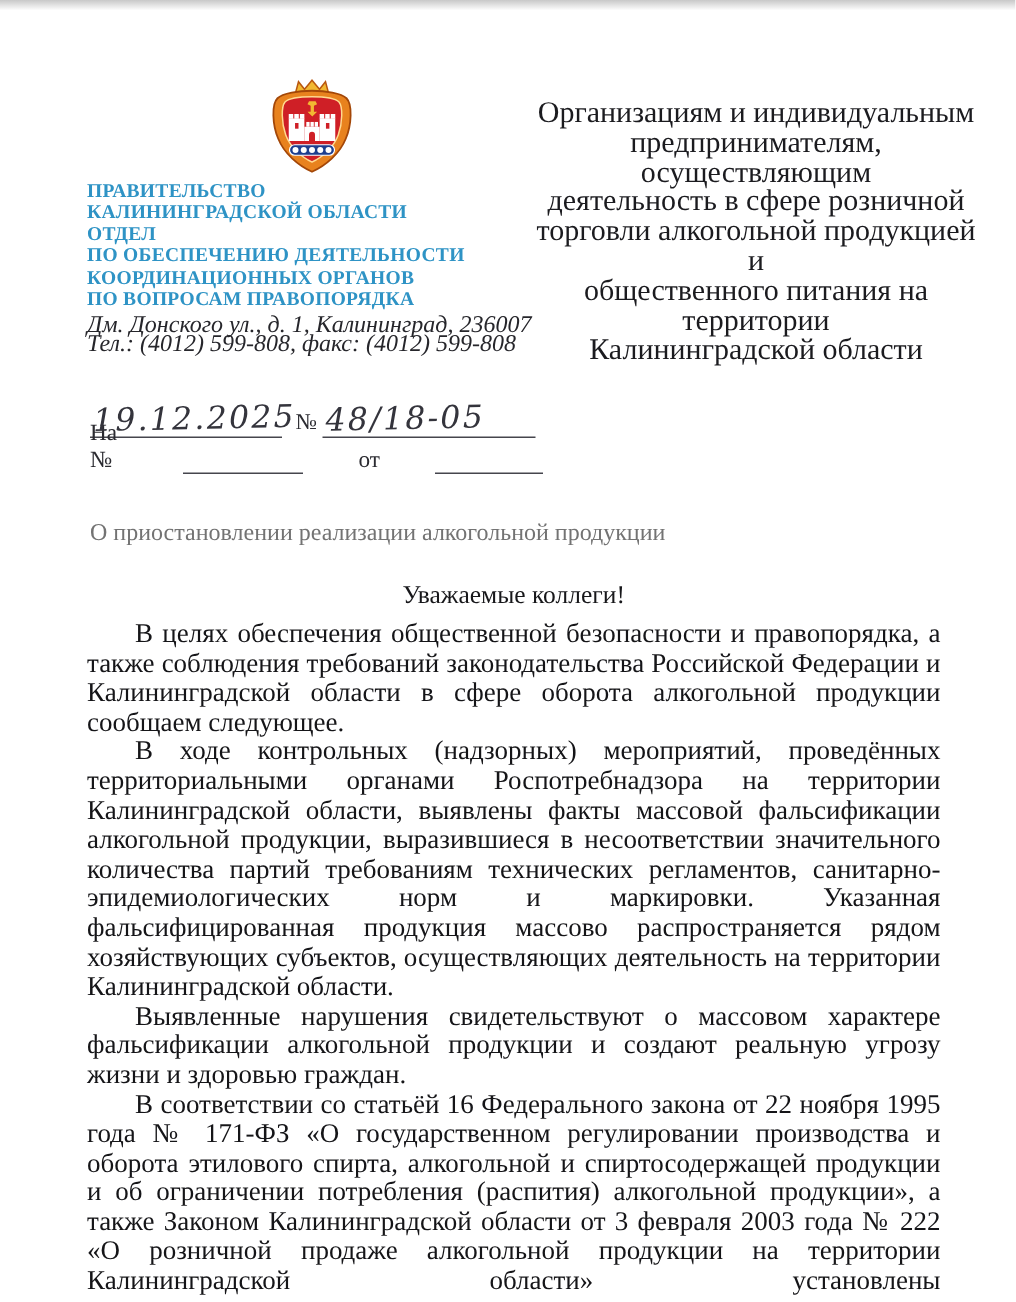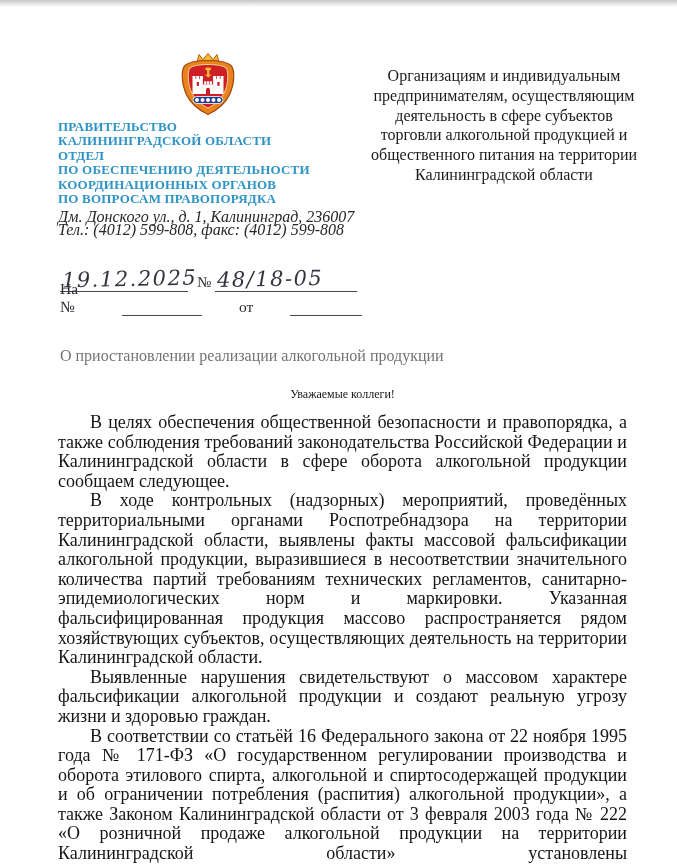--- a/index.html
+++ b/index.html
@@ -20,39 +20,39 @@
     background:linear-gradient(to bottom, rgba(110,110,110,.38), rgba(255,255,255,0));}
 
   
   .lh{position:absolute;left:58px;top:50px;width:300px;text-align:left;}
   .emblem{display:block;margin:0 auto;width:74px;height:68px;}
   .org{margin-top:2px;color:var(--org-blue);font-weight:bold;font-size:13px;line-height:14.4px;letter-spacing:.2px;}
   .addr{margin-top:5px;font-size:16px;line-height:12.9px;color:#26262b;font-style:italic;}
 
   
   .addressee{position:absolute;left:356px;top:66px;width:296px;text-align:center;
-    font-size:16px;line-height:19.8px;color:#1b1b1f;}
+    font-size:20px;line-height:19.8px;color:#1b1b1f;}
 
   
   .refblock{position:absolute;left:60px;top:256px;width:302px;color:#2b2b31;}
   .row1{display:flex;align-items:flex-end;height:36px;}
   .slot{border-bottom:1.6px solid var(--rule);display:flex;align-items:flex-end;}
   .slot.s1{width:128px;}
   .slot.s2{width:142px;}
   .hw{font-family:"DejaVu Serif",serif;font-style:italic;font-size:21px;line-height:21px;
     color:var(--ink);letter-spacing:1.5px;white-space:nowrap;display:inline-block;
     transform:rotate(-1.2deg);padding:0 0 1px 2px;}
   .nosign{font-size:15px;margin:0 4px 1px 9px;}
   .row2{display:flex;align-items:flex-end;height:24px;font-size:15.5px;gap:34px;}
   .blank{border-bottom:1.4px solid var(--rule);height:16px;display:inline-block;}
   .blank.b1{width:120px;margin:0 3px 0 4px;}
   .blank.b2{width:108px;margin-left:3px;}
 
   .subject{position:absolute;left:60px;top:347px;font-size:16px;color:#737373;}
-  .salutation{position:absolute;left:58px;top:387px;width:569px;text-align:center;font-size:12px;color:#17171a;}
+  .salutation{position:absolute;left:58px;top:387px;width:569px;text-align:center;font-size:17px;color:#17171a;}
 
   .bodytext{position:absolute;left:58px;top:413px;width:569px;
     font-size:18px;line-height:19.6px;text-align:justify;color:#151518;}
   .bodytext p{margin:0;text-indent:32px;}
   .bodytext p.stretch{text-align-last:justify;}
 </style>
 </head>
 <body>
 
 <div class="page">
@@ -104,21 +104,21 @@
     </div>
     <div class="addr">
       <div>Дм. Донского ул., д. 1, Калининград, 236007</div>
       <div>Тел.: (4012) 599-808, факс: (4012) 599-808</div>
     </div>
   </div>
 
   <div class="addressee">
     <div>Организациям и индивидуальным</div>
     <div>предпринимателям, осуществляющим</div>
-    <div>деятельность в сфере субъектов</div>
+    <div>деятельность в сфере розничной</div>
     <div>торговли алкогольной продукцией и</div>
     <div>общественного питания на территории</div>
     <div>Калининградской области</div>
   </div>
 
   <div class="refblock">
     <div class="row1">
       <span class="slot s1">
           <span class="hw">19.12.2025</span>
         </span>

